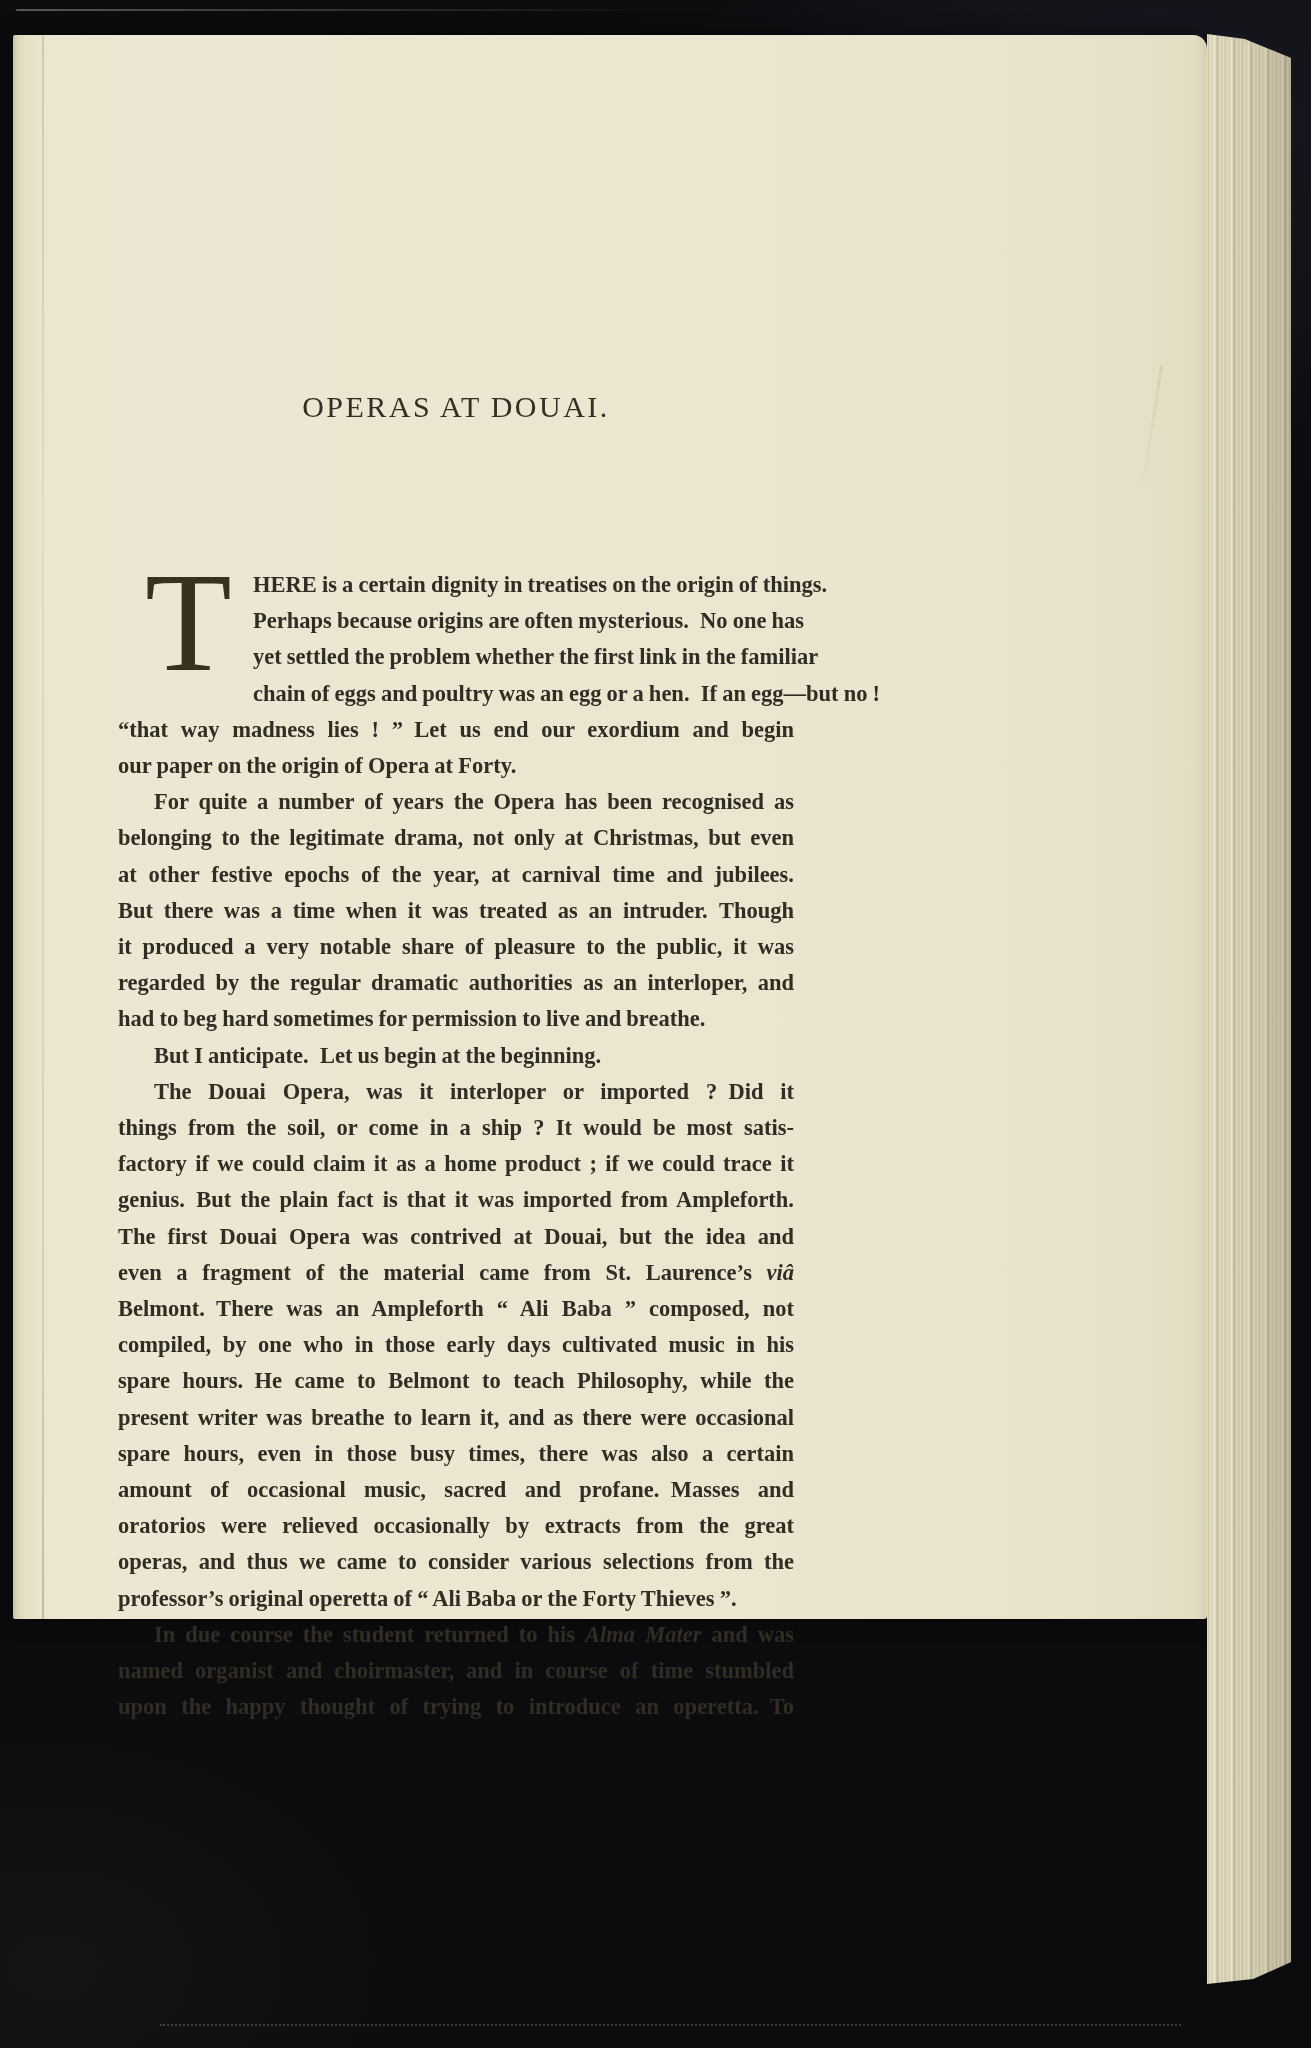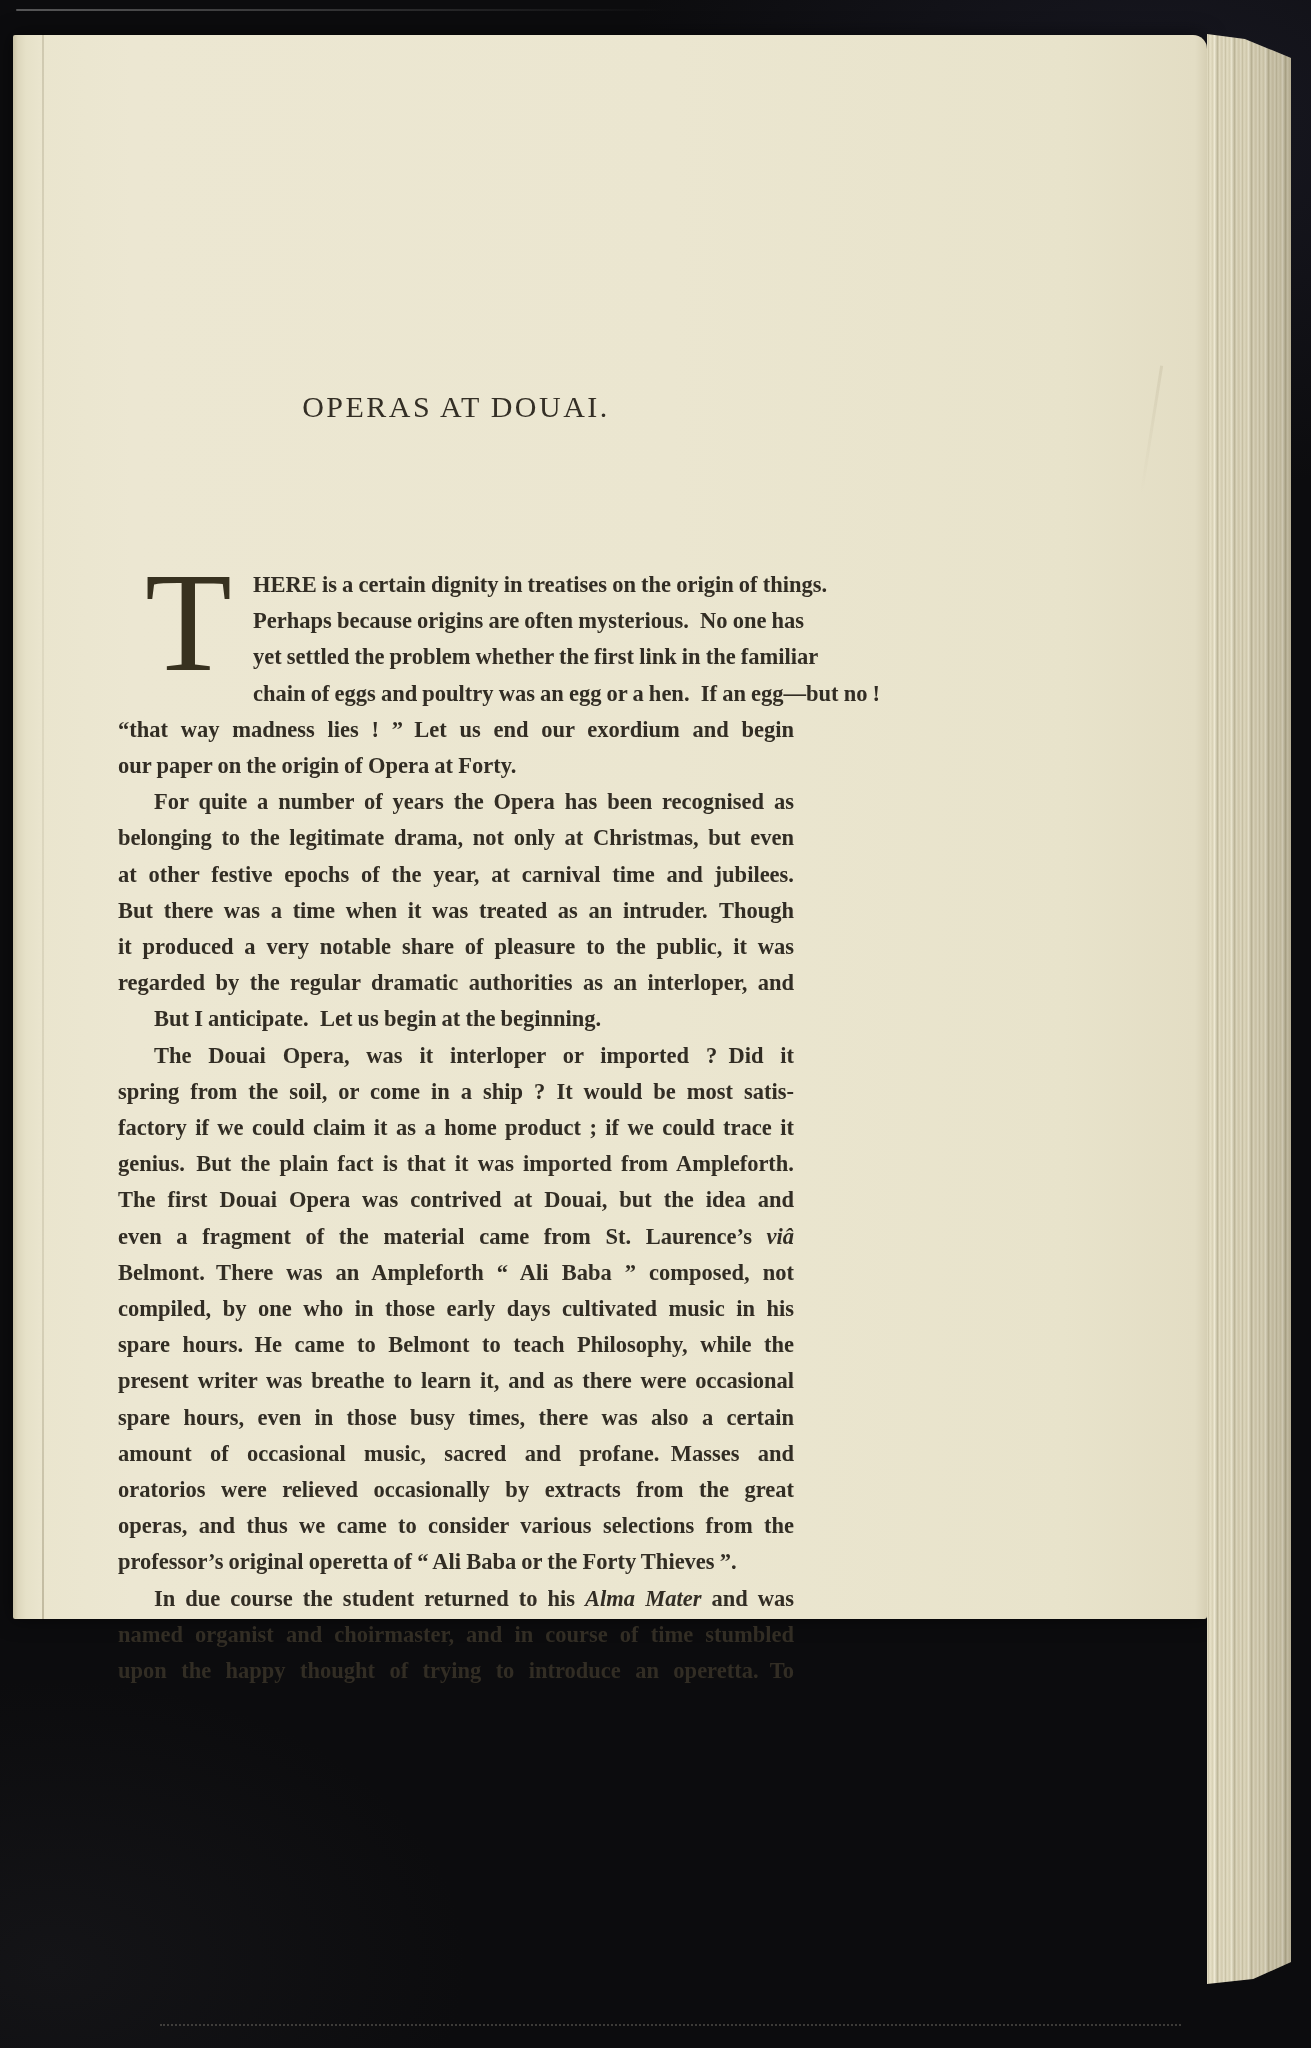--- a/index.html
+++ b/index.html
@@ -103,29 +103,30 @@
         <div class="line end">our paper on the origin of Opera at Forty.</div>
       </div>
 
       <div class="para">
         <div class="line indent">For quite a number of years the Opera has been recognised as</div>
         <div class="line">belonging to the legitimate drama, not only at Christmas, but even</div>
         <div class="line">at other festive epochs of the year, at carnival time and jubilees.</div>
         <div class="line">But there was a time when it was treated as an intruder. Though</div>
         <div class="line">it produced a very notable share of pleasure to the public, it was</div>
         <div class="line">regarded by the regular dramatic authorities as an interloper, and</div>
+        <div class="line end">had to beg hard sometimes for permission to live and breathe.</div>
       </div>
 
       <div class="para">
         <div class="line indent end">But I anticipate. Let us begin at the beginning.</div>
       </div>
 
       <div class="para">
         <div class="line indent">The Douai Opera, was it interloper or imported ? Did it</div>
-        <div class="line">spring from the soil, or come in a ship ? It would be most satis-</div>
+        <div class="line">things from the soil, or come in a ship ? It would be most satis-</div>
         <div class="line">factory if we could claim it as a home product ; if we could trace it</div>
         <div class="line">genius. But the plain fact is that it was imported from Ampleforth.</div>
         <div class="line">The first Douai Opera was contrived at Douai, but the idea and</div>
         <div class="line"><span>even a fragment of the material came from St. Laurence’s </span><em class="it">viâ</em></div>
         <div class="line">Belmont. There was an Ampleforth “ Ali Baba ” composed, not</div>
         <div class="line">compiled, by one who in those early days cultivated music in his</div>
         <div class="line">spare hours. He came to Belmont to teach Philosophy, while the</div>
         <div class="line">present writer was breathe to learn it, and as there were occasional</div>
         <div class="line">spare hours, even in those busy times, there was also a certain</div>
         <div class="line">amount of occasional music, sacred and profane. Masses and</div>

